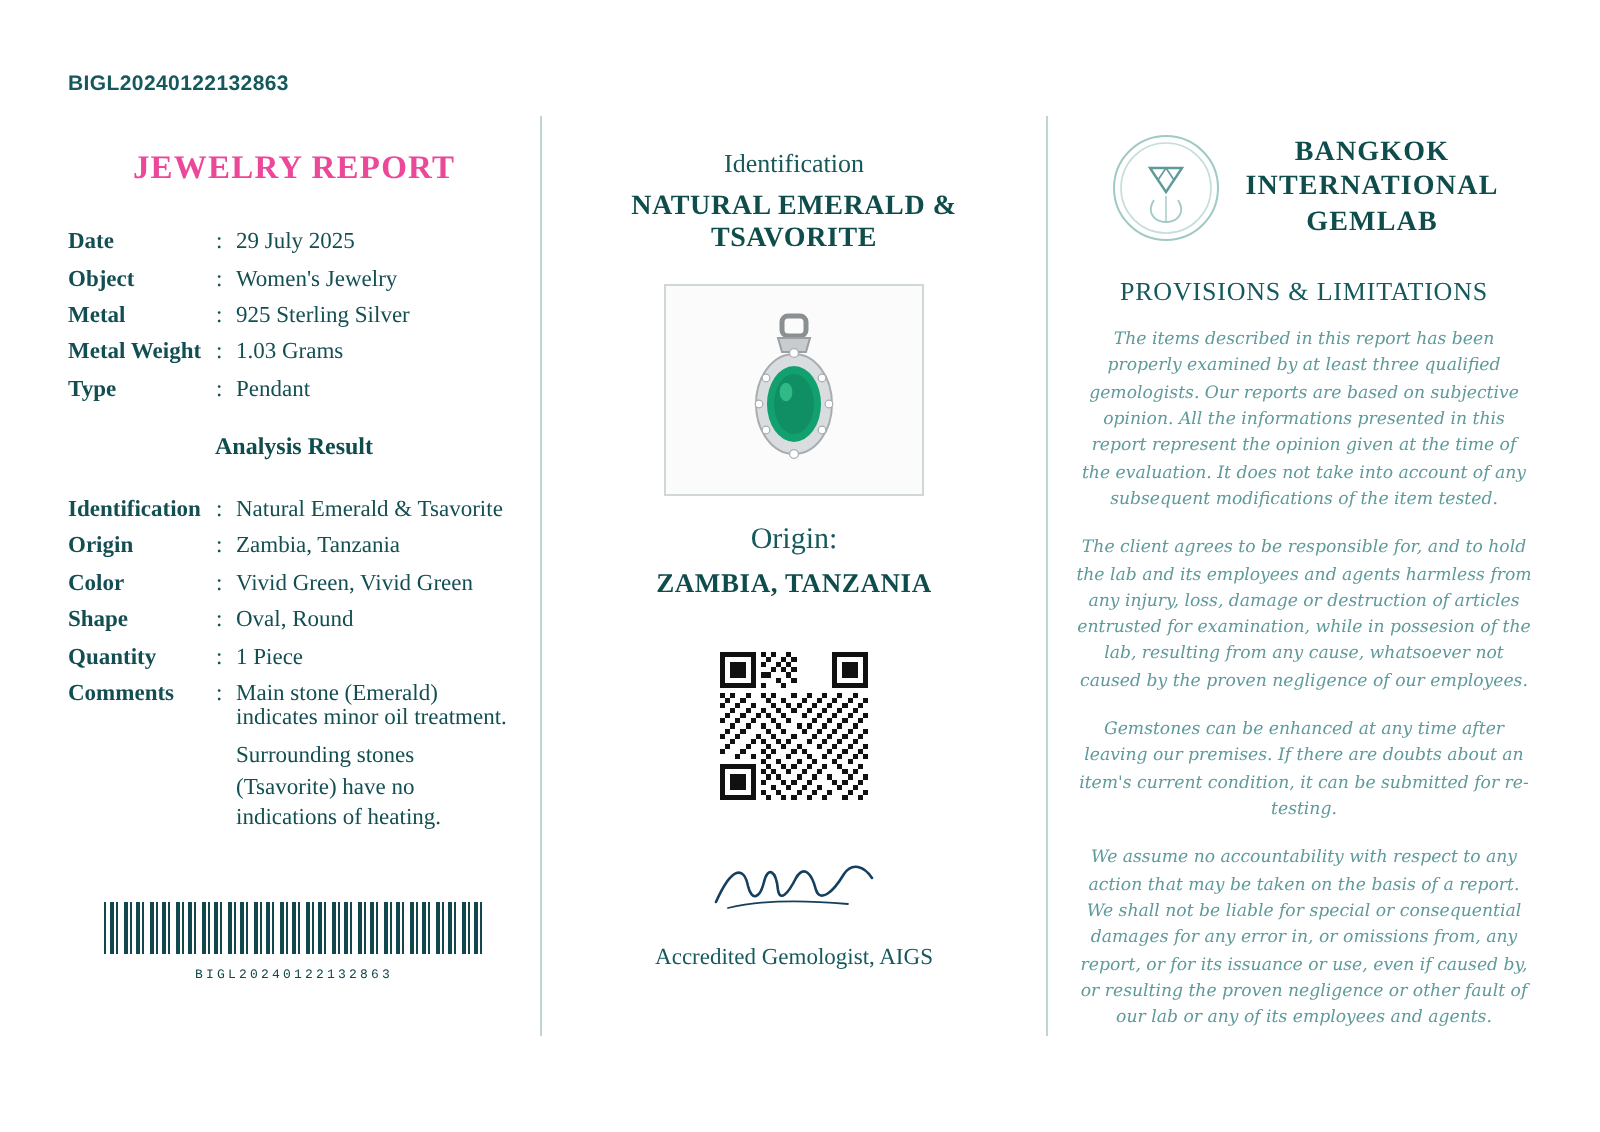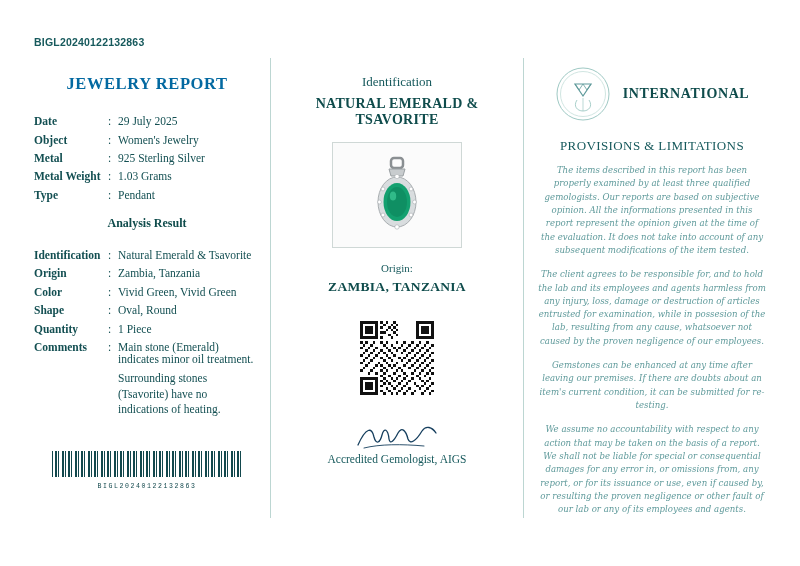--- a/index.html
+++ b/index.html
@@ -60,21 +60,21 @@
     box-sizing: border-box;
     text-align: center;
   }
 
   
   .report-title {
     text-align: center;
     font-size: 16.5px;
     font-weight: bold;
     letter-spacing: 0.6px;
-    color: #0369a1;
+    color: #ec4899;
     margin: 16px 0 18px 0;
   }
   .kv-table {
     width: 100%;
     border-collapse: collapse;
     font-size: 11.5px;
     color: #134f52;
     margin-top: 15px;
   }
   .kv-table td {
@@ -156,21 +156,21 @@
   }
   .pendant {
     position: absolute;
     left: 50%;
     top: 50%;
     transform: translate(-50%, -50%);
     width: 56px;
     height: 78px;
   }
   .origin-label {
-    font-size: 11px;
+    font-size: 15px;
     color: #16595c;
     margin: 14px 0 5px 0;
   }
   .origin-value {
     font-size: 13.5px;
     font-weight: bold;
     color: #0f4c4c;
     letter-spacing: 0.3px;
   }
   .qr-wrap {
@@ -181,21 +181,21 @@
     display: inline-block;
   }
   .signature {
     margin-top: 22px;
     height: 30px;
     text-align: center;
   }
   .sig-caption {
     font-size: 11.5px;
     color: #16595c;
-    margin-top: 2px;
+    margin-top: 16px;
   }
 
   
   .logo-wrap {
     display: flex;
     flex-direction: row;
     align-items: center;
     justify-content: center;
     gap: 12px;
     margin-top: 8px;
@@ -569,21 +569,23 @@
       <div class="logo-wrap">
         <svg width="56" height="56" viewBox="0 0 56 56">
           <circle cx="28" cy="28" r="26" fill="none" stroke="#9fc9c4" stroke-width="1"></circle>
           <circle cx="28" cy="28" r="22.5" fill="none" stroke="#c4ded9" stroke-width="0.8"></circle>
           <path d="M20 18 H36 L28 30 Z" fill="none" stroke="#5f9a9b" stroke-width="1.2"></path>
           <path d="M20 18 L24 24 L28 18 L32 24 L36 18" fill="none" stroke="#5f9a9b" stroke-width="0.8"></path>
           <path d="M22 34 C18 40, 22 45, 28 45 C34 45, 38 40, 34 34" fill="none" stroke="#9fc9c4" stroke-width="0.9"></path>
           <path d="M28 32 V45" stroke="#9fc9c4" stroke-width="0.7"></path>
         </svg>
         <div class="lab-name">
+          <div>BANGKOK</div>
           <div>INTERNATIONAL</div>
+          <div>GEMLAB</div>
         </div>
       </div>
 
       <div class="prov-title">PROVISIONS &amp; LIMITATIONS</div>
 
       <p class="prov-p">The items described in this report has been properly examined by at least three qualified gemologists. Our reports are based on subjective opinion. All the informations presented in this report represent the opinion given at the time of the evaluation. It does not take into account of any subsequent modifications of the item tested.</p>
       <p class="prov-p">The client agrees to be responsible for, and to hold the lab and its employees and agents harmless from any injury, loss, damage or destruction of articles entrusted for examination, while in possesion of the lab, resulting from any cause, whatsoever not caused by the proven negligence of our employees.</p>
       <p class="prov-p">Gemstones can be enhanced at any time after leaving our premises. If there are doubts about an item's current condition, it can be submitted for re-testing.</p>
       <p class="prov-p">We assume no accountability with respect to any action that may be taken on the basis of a report. We shall not be liable for special or consequential damages for any error in, or omissions from, any report, or for its issuance or use, even if caused by, or resulting the proven negligence or other fault of our lab or any of its employees and agents.</p>
     </div>

